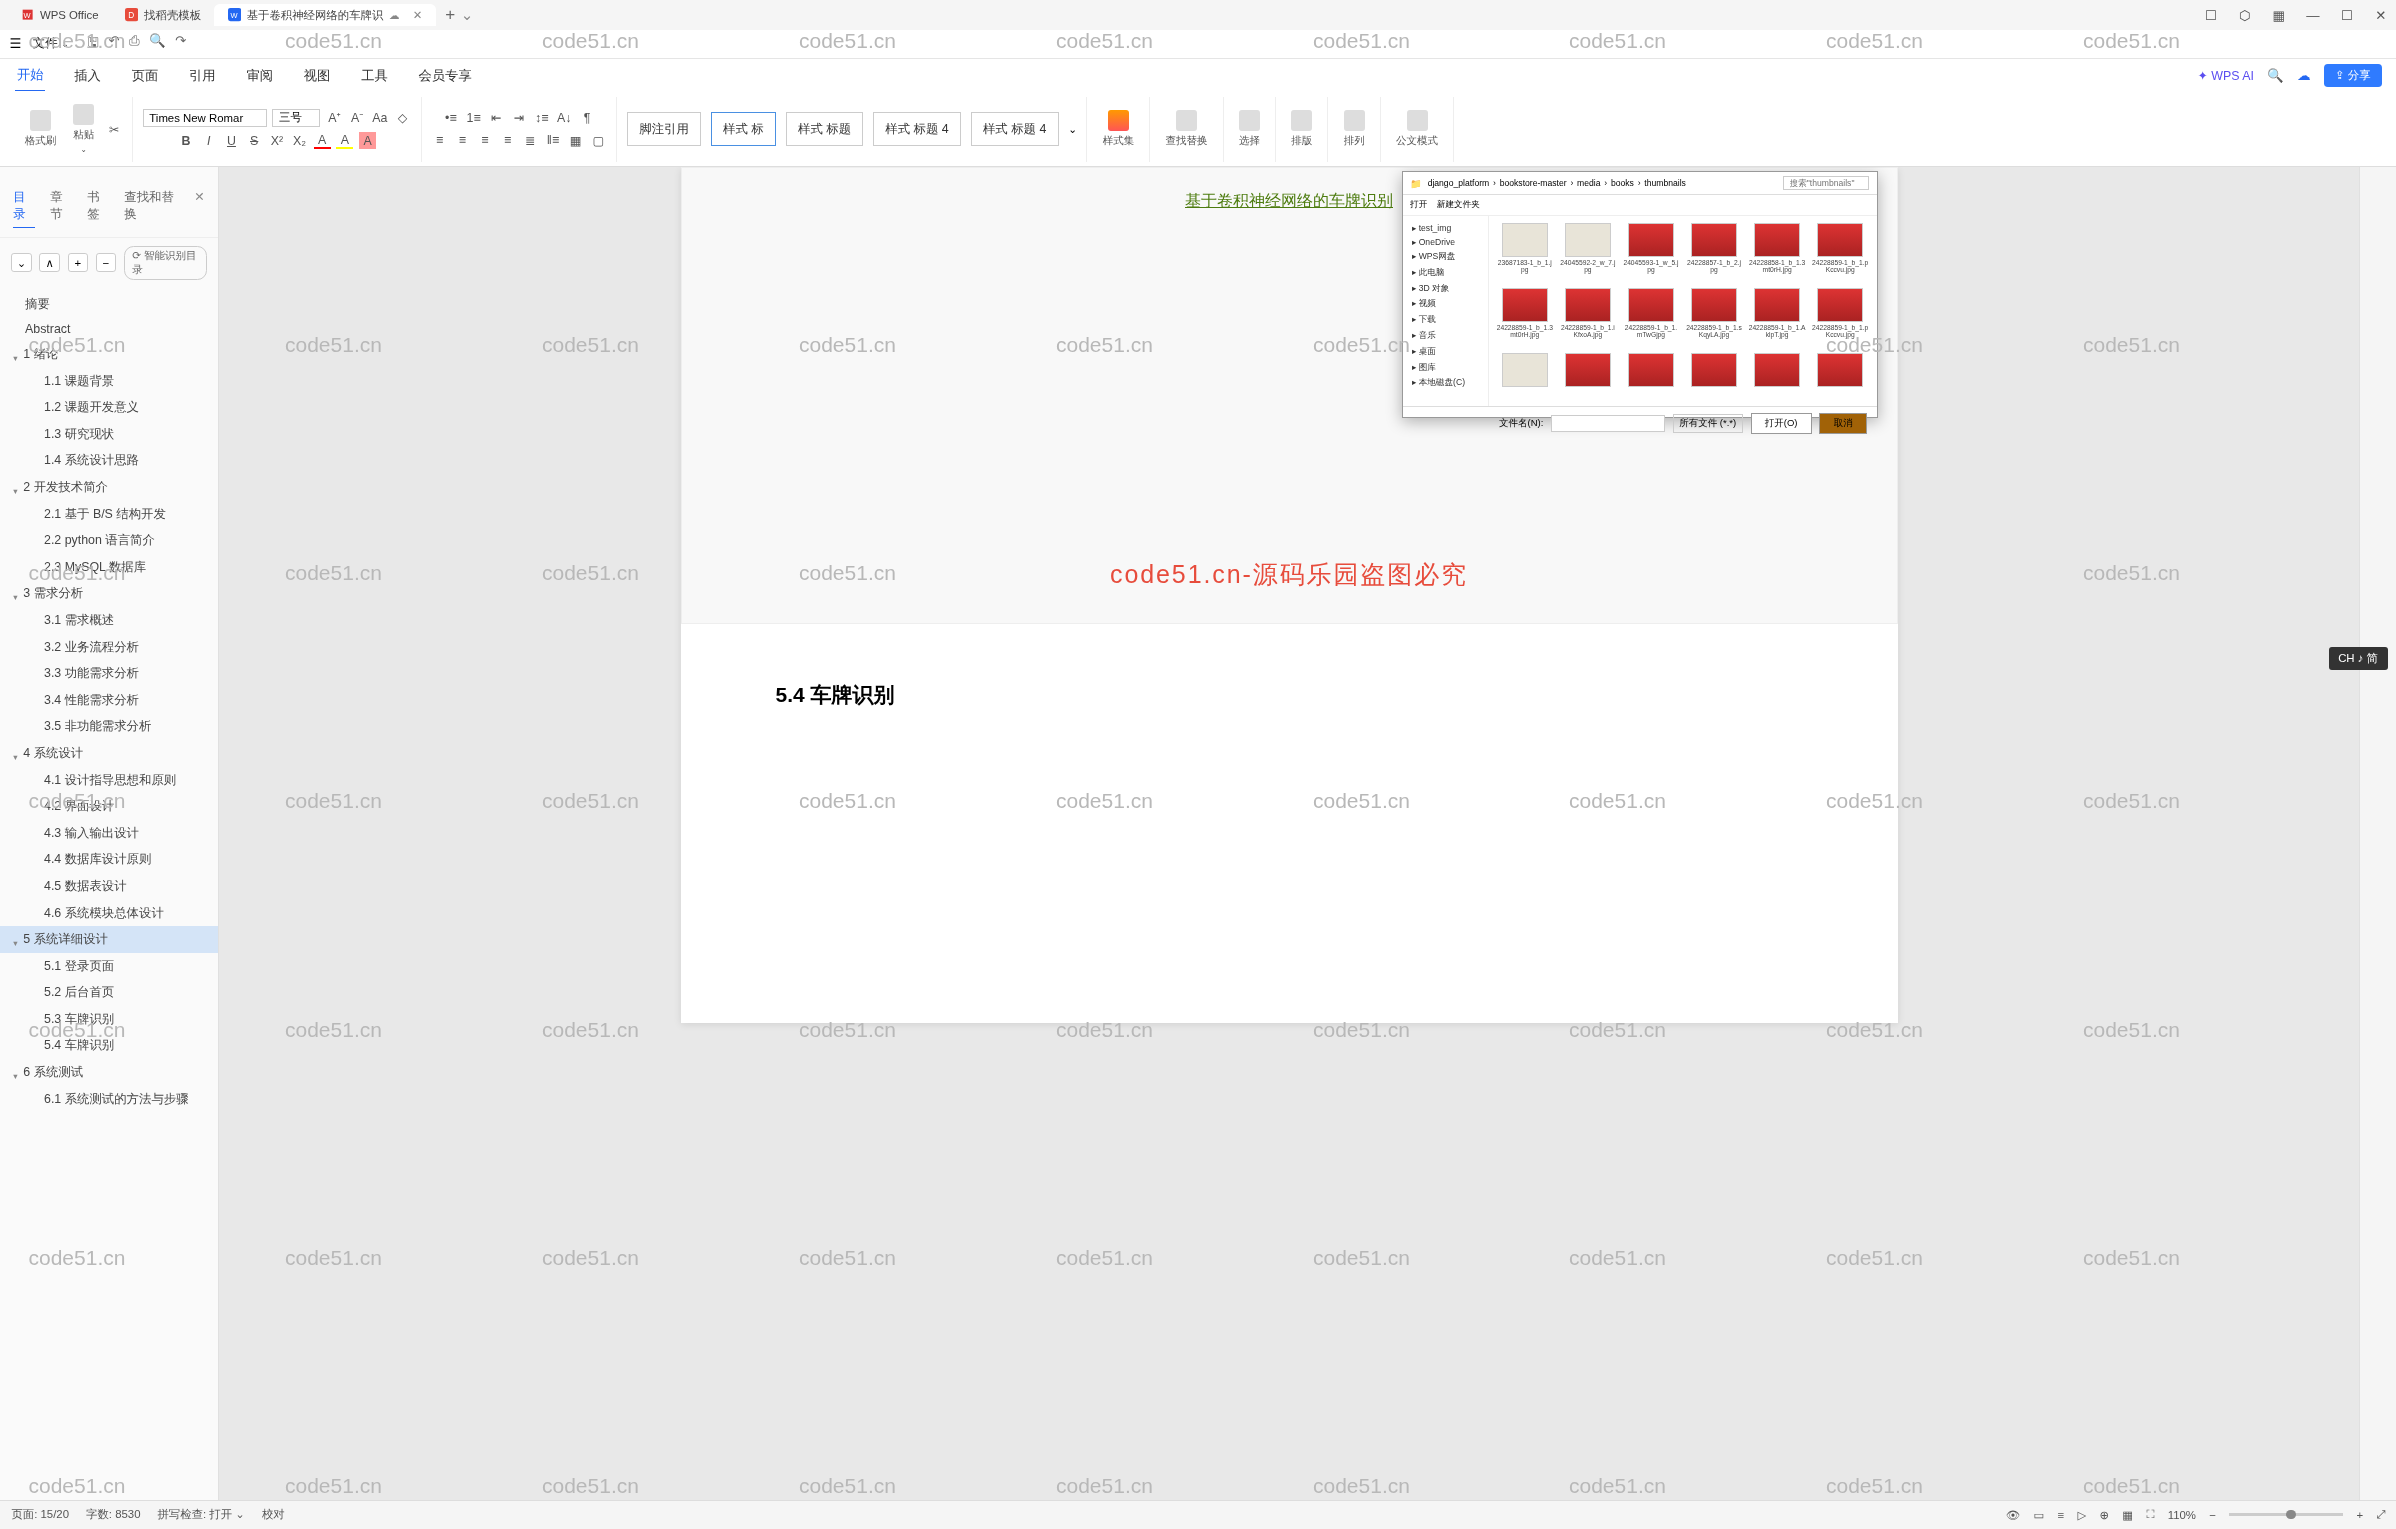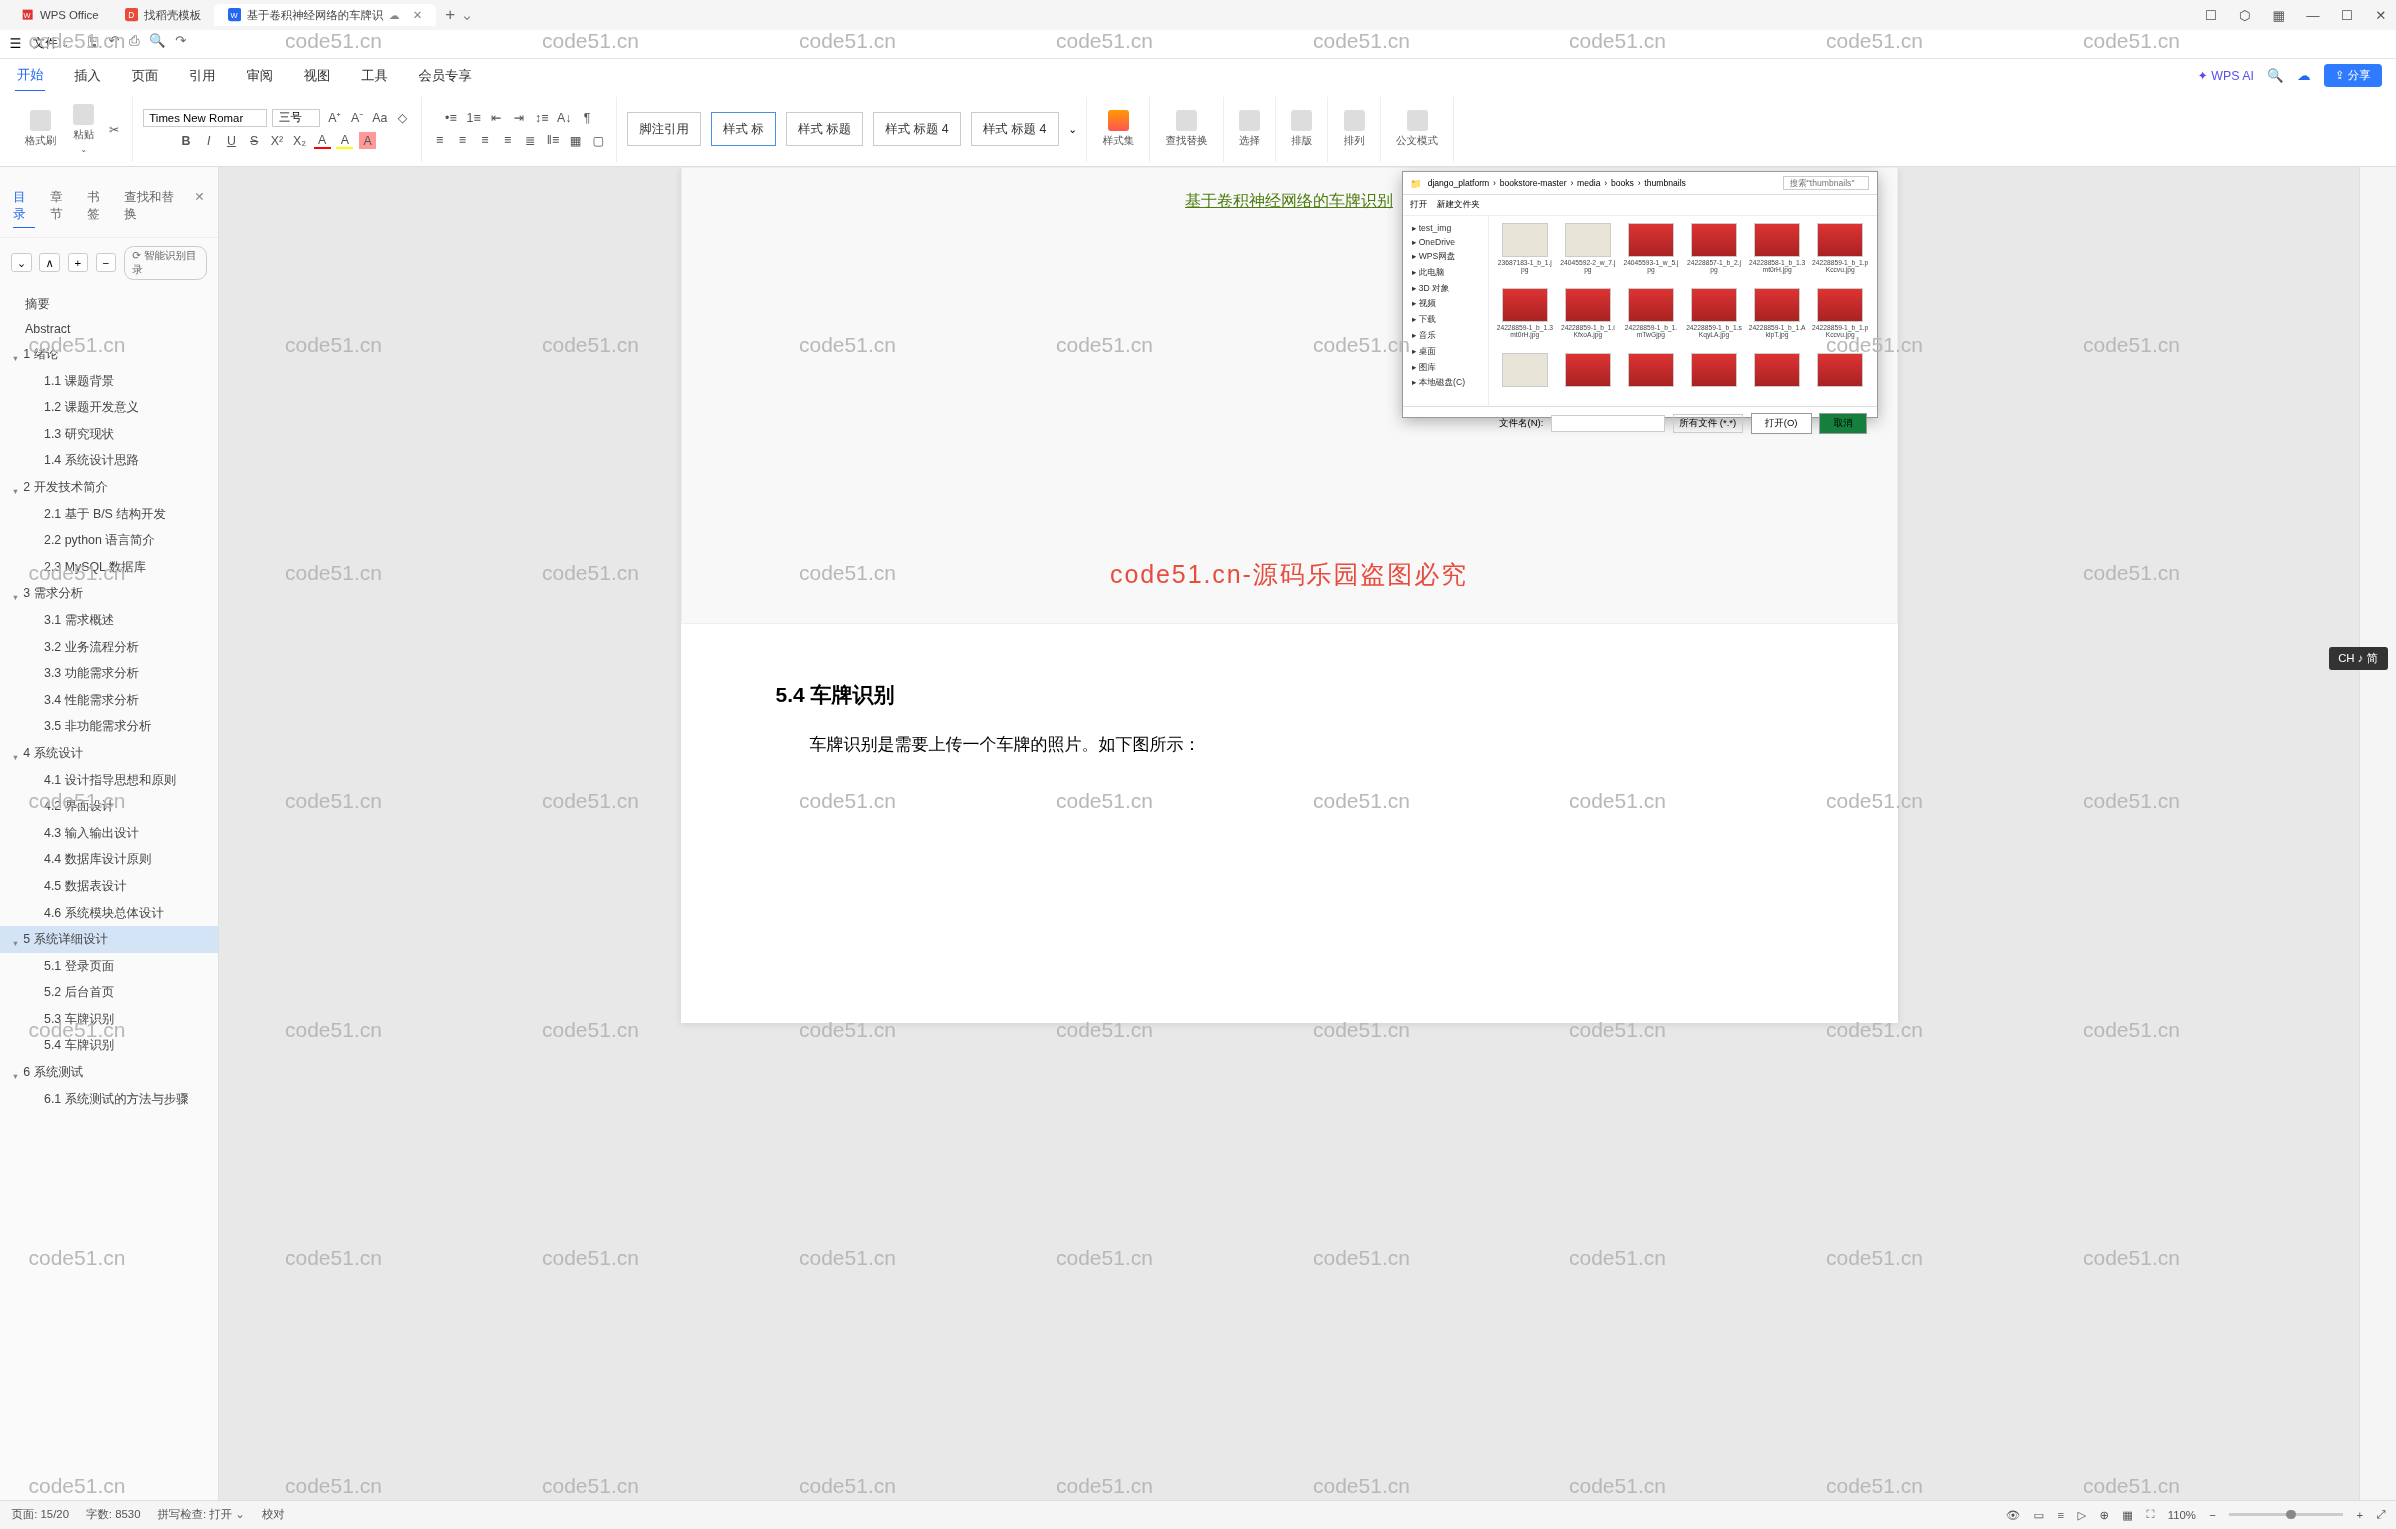--- a/index.html
+++ b/index.html
@@ -68,21 +68,21 @@
 .popup-search{margin-left:auto;border:1px solid #ccc;padding:1px 5.7px;font-size:8.6px;width:86px;}
 .popup-body{display:flex;height:190px;}
 .popup-side{width:86px;border-right:1px solid #eee;padding:5.7px;font-size:8.6px;color:#333;}
 .popup-side div{padding:1.9px 3.8px;}
 .popup-grid{flex:1;padding:7.6px;display:grid;grid-template-columns:repeat(6,1fr);gap:5.7px;}
 .thumb{display:flex;flex-direction:column;align-items:center;gap:1.9px;}
 .thumb-img{width:46px;height:34px;background:linear-gradient(#d33,#a22);border:1px solid #ccc;}
 .thumb-img.alt{background:#e8e4d8;}
 .thumb-name{font-size:6.7px;color:#444;text-align:center;word-break:break-all;}
 .popup-footer{height:34px;border-top:1px solid #ddd;display:flex;align-items:center;justify-content:flex-end;gap:7.6px;padding:0 9.5px;}
-.popup-footer button{padding:2.9px 13.3px;font-size:9.5px;border:1px solid #999;background:#15803d;}
+.popup-footer button{padding:2.9px 13.3px;font-size:9.5px;border:1px solid #999;background:#a16207;}
 .popup-footer button.primary{background:#fff;}
 .lang-badge{position:absolute;right:9.5px;top:647px;background:#333;color:#fff;padding:3.8px 9.5px;font-size:11.4px;border-radius:2.9px;z-index:50;}
 svg{display:block;}
 </style>
 </head>
 <body>
 
 <div class="watermark">
   <span style="left:28.5px;top:28.5px">code51.cn</span>
   <span style="left:285px;top:28.5px">code51.cn</span>
@@ -552,21 +552,20 @@
             <input style="width: 114px; border: 1px solid rgb(204, 204, 204); font-size: 9.5px; padding: 1.9px;">
             <span style="border:1px solid #ccc;padding:1.9px 5.7px;font-size:9.5px;">所有文件 (*.*)</span>
             <button class="primary">打开(O)</button>
             <button>取消</button>
           </div>
         </div>
         <div class="redtext">code51.cn-源码乐园盗图必究</div>
       </div>
       <div class="doc-content">
         <h2 class="doc-h">5.4   车牌识别</h2>
-        <p class="doc-p">车牌识别是需要上传一个车牌的照片。如下图所示：</p>
       </div>
     </div>
   </div>
 
   <div class="right-rail"></div>
 </div>
 
 <div class="lang-badge">CH ♪ 简</div>
 
 <div class="statusbar">

